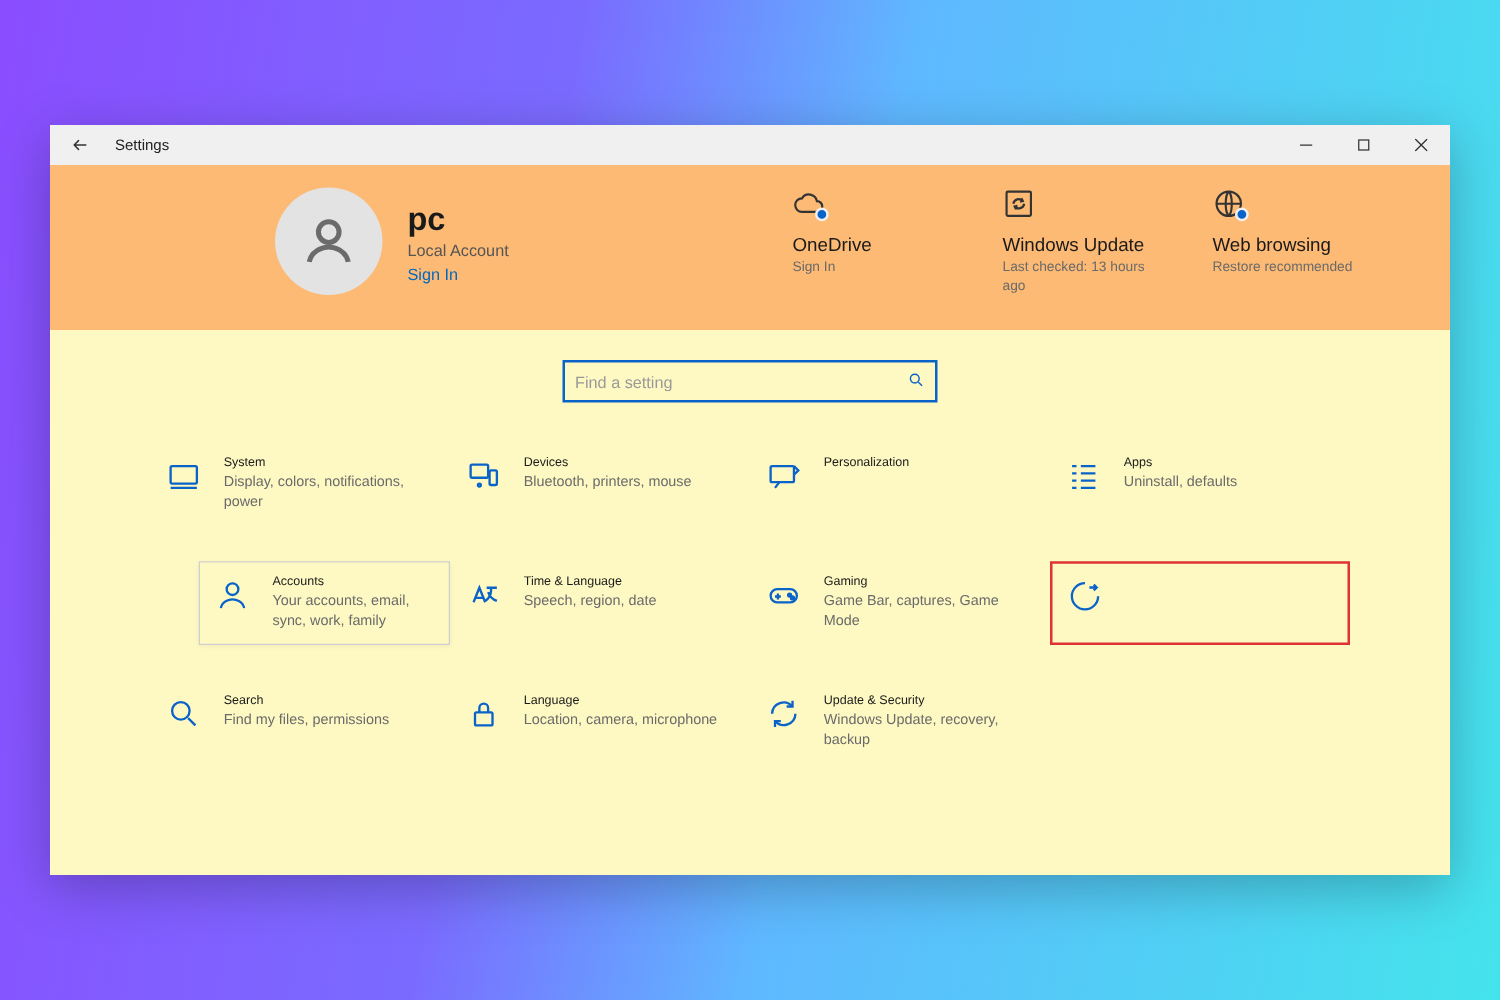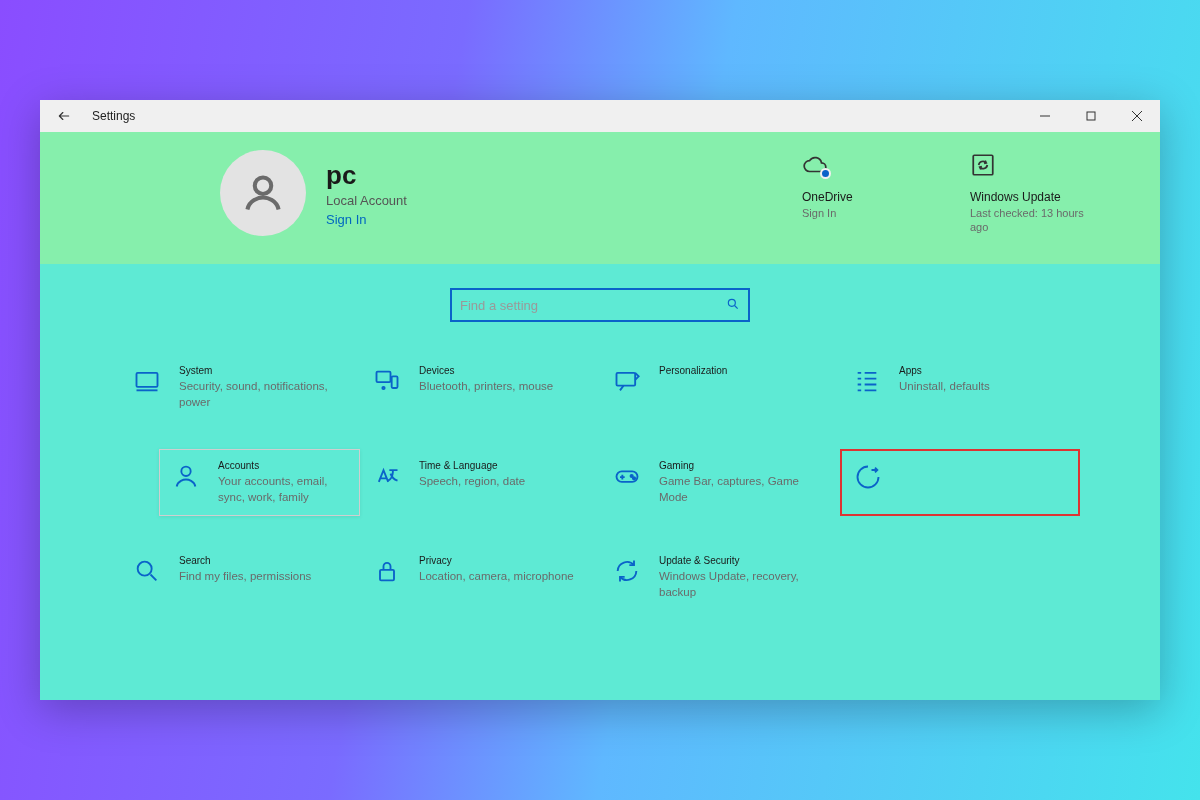--- a/index.html
+++ b/index.html
@@ -19,41 +19,41 @@
     background: #f0f0f0;
   }
   .back-btn { width: 48px; height: 100%; display:flex;align-items:center;justify-content:center; }
   .back-btn svg { width: 14px; height: 14px; stroke:#333; }
   .title { padding-left: 4px; }
   .win-ctrls { margin-left:auto; display:flex; }
   .win-ctrls .ctrl { width:46px; height:32px; display:flex;align-items:center;justify-content:center; }
   .win-ctrls svg { width:10px; height:10px; stroke:#333; fill:none; stroke-width:1; }
   
   .header {
-    background: #86efac; padding: 18px 60px 28px 60px;
+    background: #fdba74; padding: 18px 60px 28px 60px;
     display:flex; align-items:center;
   }
   .avatar {
     width: 86px; height:86px; border-radius:50%; background:#e3e3e3;
     display:flex;align-items:center;justify-content:center; margin-left: 120px;
   }
   .avatar svg { width:44px; height:44px; stroke:#6b6b6b; fill:none; stroke-width:2.2; }
   .account { margin-left: 20px; }
   .account .name { font-size: 26px; font-weight:600; color:#1a1a1a; }
   .account .type { font-size: 13px; color:#555; margin-top:2px;}
   .account .signin { font-size: 13px; color:#0067c0; margin-top:4px; cursor:pointer;}
   .status-cards { margin-left:auto; display:flex; gap:48px; padding-right:10px;}
   .scard { width: 120px; }
   .scard .ic { height:30px; display:flex; align-items:center; position:relative;}
   .scard .ic svg { width:26px; height:26px; stroke:#333; fill:none; stroke-width:1.6;}
   .badge { position:absolute; width:11px;height:11px;border-radius:50%;background:#0a63c9; left:18px; top:16px; border:2px solid #f0f0f0;}
-  .scard .t1 { font-size:12px; color:#1a1a1a; margin-top:8px;}
+  .scard .t1 { font-size:15px; color:#1a1a1a; margin-top:8px;}
   .scard .t2 { font-size:11px; color:#6a6a6a; margin-top:2px; line-height:1.3;}
   
-  .body { flex:1; background:#5eead4; overflow:hidden; }
+  .body { flex:1; background:#fef9c3; overflow:hidden; }
   .search-wrap { display:flex; justify-content:center; padding: 24px 0 32px 0;}
   .search {
     width: 300px; height:34px; border:2px solid #0a63c9; display:flex; align-items:center;
     padding: 0 8px; color:#888; font-size:13px;
   }
   .search input { border:none; outline:none; flex:1; font-size:13px; color:#333; background:transparent;}
   .search input::placeholder{color:#999;}
   .search .sicon svg{width:14px;height:14px;stroke:#0a63c9;fill:none;stroke-width:2;}
   .grid {
     display:grid; grid-template-columns: repeat(4, 240px); column-gap: 0; row-gap: 28px;
@@ -127,20 +127,31 @@
       <div class="scard">
         <div class="ic">
             <span><svg viewBox="0 0 24 24">
                 <rect x="3" y="3" width="18" height="18" rx="1"></rect>
                 <path d="M8 12a4 4 0 017-2M16 12a4 4 0 01-7 2M14 8l1 2-2 .5M10 16l-1-2 2-.5"></path>
               </svg></span>
           </div>
         <div class="t1">Windows Update</div>
         <div class="t2">Last checked: 13 hours ago</div>
       </div>
+      <div class="scard">
+        <div class="ic">
+            <span><svg viewBox="0 0 24 24">
+                <circle cx="12" cy="12" r="9"></circle>
+                <path d="M3 12h18M12 3c3 3 3 15 0 18M12 3c-3 3-3 15 0 18"></path>
+              </svg></span>
+            <span class="badge"></span>
+          </div>
+        <div class="t1">Web browsing</div>
+        <div class="t2">Restore recommended</div>
+      </div>
     </div>
   </div>
 
   <div class="body">
     <div class="search-wrap">
       <div class="search">
         <input placeholder="Find a setting" style="">
         <span class="sicon"><svg viewBox="0 0 24 24">
               <circle cx="10" cy="10" r="6"></circle>
               <path d="M20 20l-5-5"></path>
@@ -150,21 +161,21 @@
 
     <div class="grid">
 
       <div class="tile">
         <div class="ticon"><svg viewBox="0 0 24 24">
               <rect x="3" y="5" width="18" height="12" rx="1"></rect>
               <path d="M3 20h18"></path>
             </svg></div>
         <div class="tlabels">
             <div class="h">System</div>
-            <div class="s">Security, sound, notifications, power</div>
+            <div class="s">Display, colors, notifications, power</div>
           </div>
       </div>
 
       <div class="tile">
         <div class="ticon"><svg viewBox="0 0 24 24">
               <rect x="3" y="4" width="12" height="9" rx="1"></rect>
               <rect x="16" y="8" width="5" height="10" rx="1"></rect>
               <circle cx="9" cy="18" r="1"></circle>
             </svg></div>
         <div class="tlabels">
@@ -247,21 +258,21 @@
             <div class="s">Find my files, permissions</div>
           </div>
       </div>
 
       <div class="tile">
         <div class="ticon"><svg viewBox="0 0 24 24">
               <rect x="6" y="11" width="12" height="9" rx="1"></rect>
               <path d="M9 11V8a3 3 0 016 0v3"></path>
             </svg></div>
         <div class="tlabels">
-            <div class="h">Privacy</div>
+            <div class="h">Language</div>
             <div class="s">Location, camera, microphone</div>
           </div>
       </div>
 
       <div class="tile">
         <div class="ticon"><svg viewBox="0 0 24 24">
               <path d="M4 12a8 8 0 0114-5M20 12a8 8 0 01-14 5"></path>
               <path d="M18 3v4h-4M6 21v-4h4"></path>
             </svg></div>
         <div class="tlabels">

